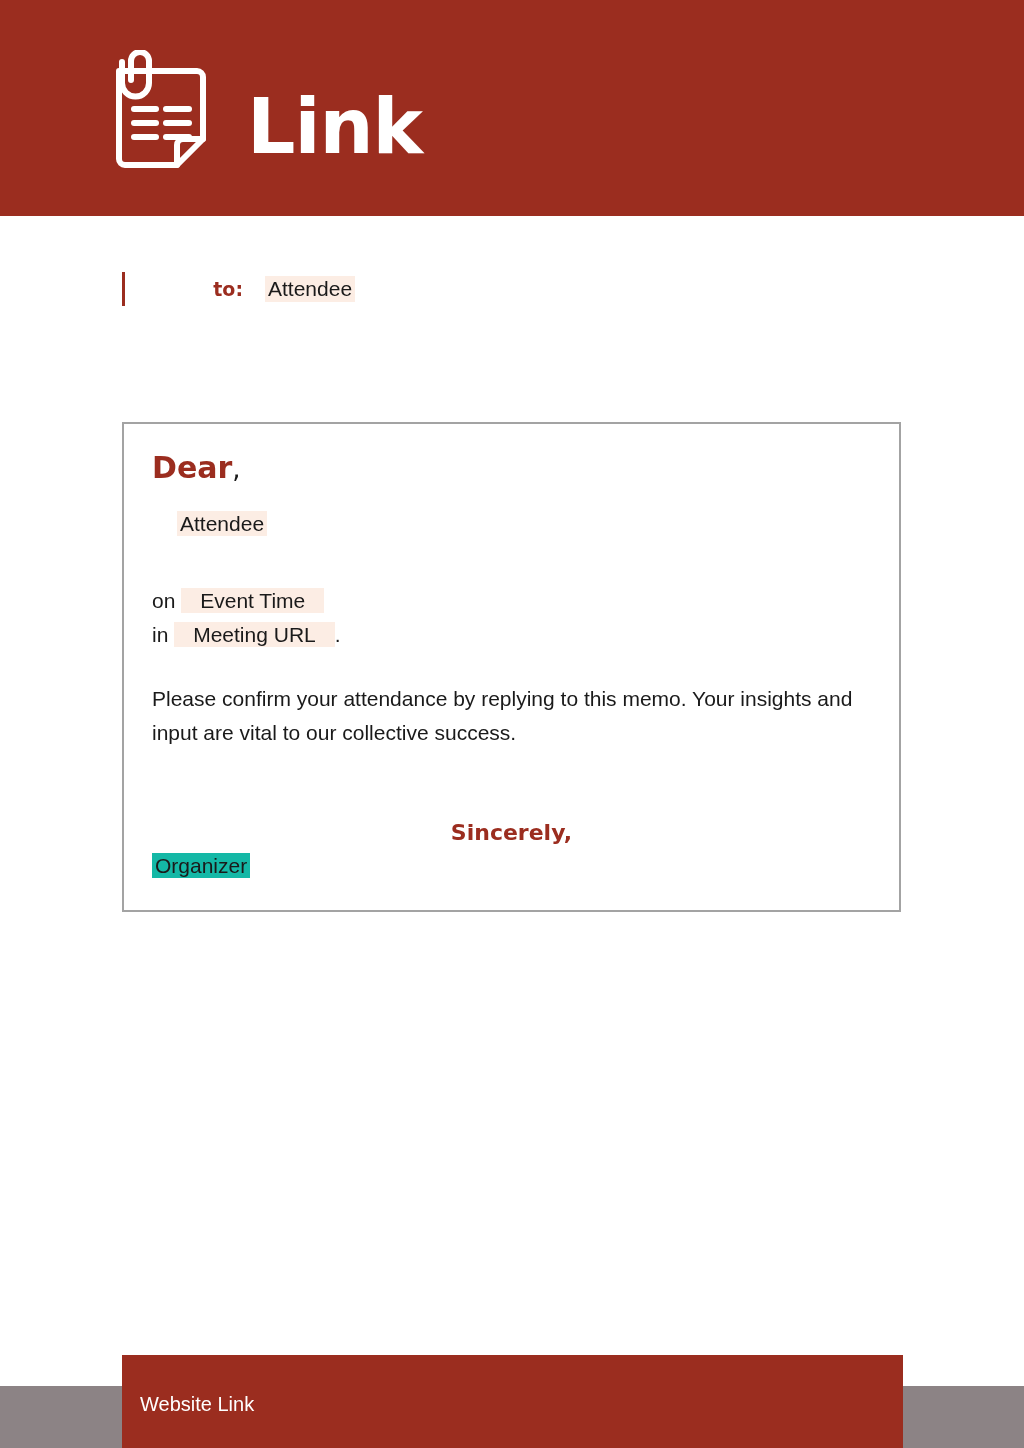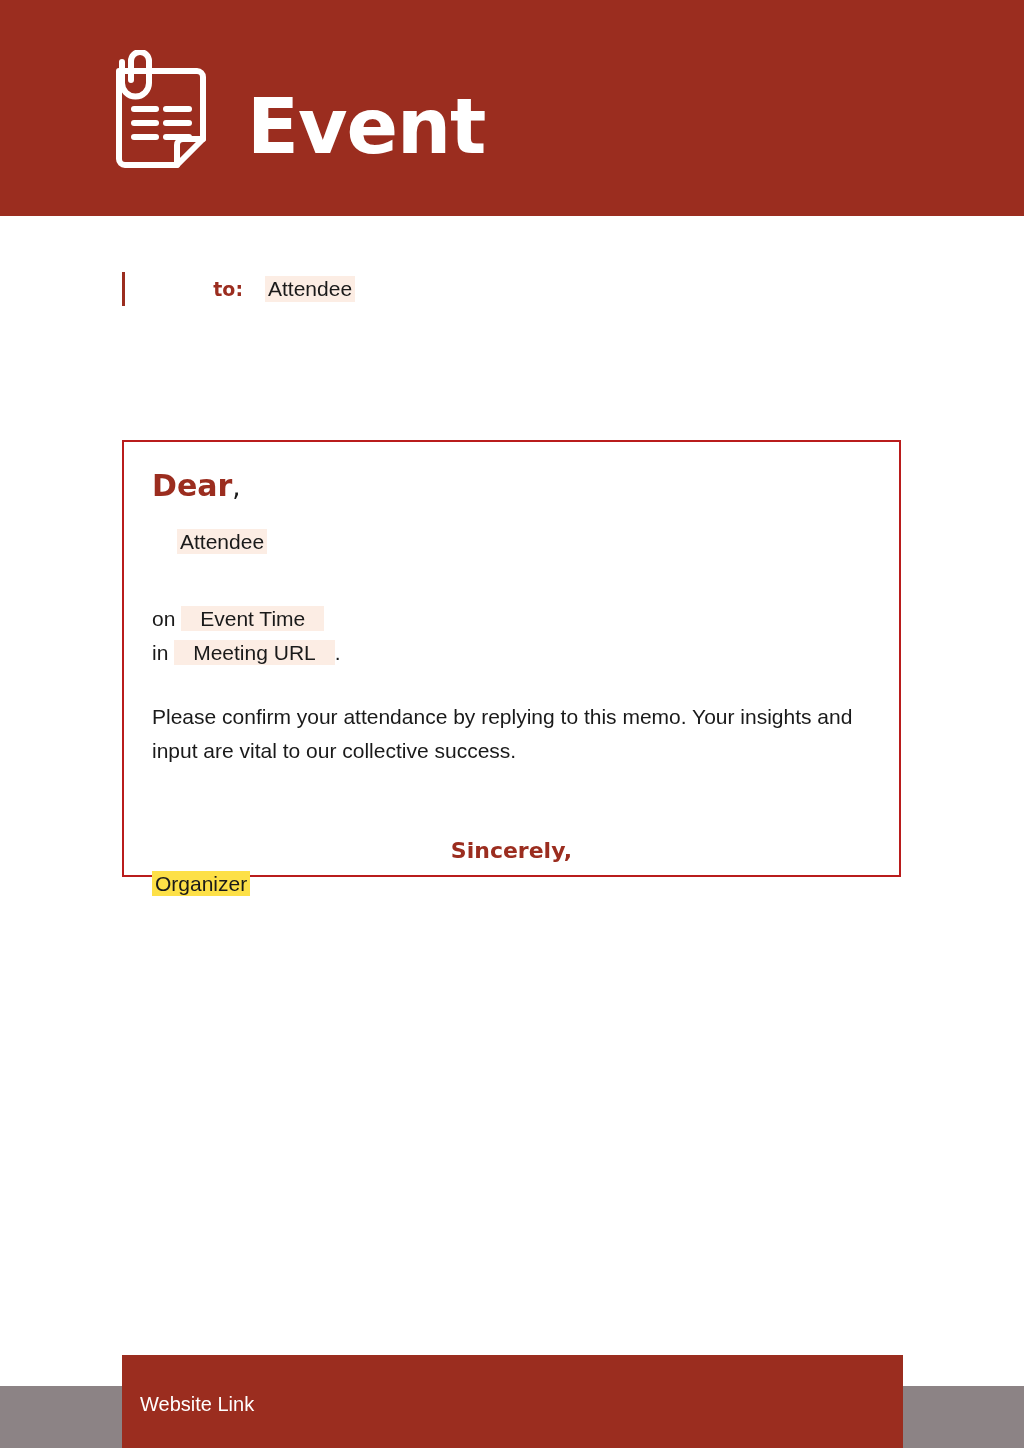--- a/index.html
+++ b/index.html
@@ -77,24 +77,24 @@
     color: #1a1a1a;
     font-size: 21px;
     padding: 1px 3px;
     font-family: "Liberation Sans", sans-serif;
   }
 
   
   .memo-box {
     position: absolute;
     left: 122px;
-    top: 440px;
+    top: 422px;
     width: 779px;
-    height: 437px;
-    border: 2px solid #b91c1c;
+    height: 490px;
+    border: 2px solid #a3a3a3;
     box-sizing: border-box;
   }
   .memo-inner {
     padding: 26px 28px 0 28px;
   }
   .salutation {
     font-size: 30px;
     font-weight: bold;
     color: #9B2D1F;
     font-family: "DejaVu Sans", sans-serif;
@@ -136,21 +136,21 @@
     color: #9B2D1F;
     font-family: "DejaVu Sans", sans-serif;
     text-align: center;
   }
   .signer {
     margin-top: 9px;
     font-size: 21px;
     color: #1a1a1a;
   }
   .signer .hl {
-    background: #fde047;
+    background: #14b8a6;
     padding: 1px 3px;
   }
 
   
   .footer-gray {
     position: absolute;
     left: 0;
     top: 1386px;
     width: 1024px;
     height: 62px;
@@ -188,21 +188,21 @@
       <path d="M18 30 v-19 a9 9 0 0 1 18 0 v22 a13.5 13.5 0 0 1 -27 0 v-21" fill="none" stroke="#ffffff" stroke-width="6" stroke-linecap="round"></path>
 
       <line x1="21" y1="59" x2="43" y2="59" stroke="#ffffff" stroke-width="6" stroke-linecap="round"></line>
       <line x1="21" y1="73" x2="43" y2="73" stroke="#ffffff" stroke-width="6" stroke-linecap="round"></line>
       <line x1="21" y1="87" x2="43" y2="87" stroke="#ffffff" stroke-width="6" stroke-linecap="round"></line>
 
       <line x1="53" y1="59" x2="76" y2="59" stroke="#ffffff" stroke-width="6" stroke-linecap="round"></line>
       <line x1="53" y1="73" x2="76" y2="73" stroke="#ffffff" stroke-width="6" stroke-linecap="round"></line>
       <line x1="53" y1="87" x2="76" y2="87" stroke="#ffffff" stroke-width="6" stroke-linecap="round"></line>
     </svg>
-    <div class="header-title">Event</div>
+    <div class="header-title">Link</div>
   </div>
 </div>
 
 <div class="meta-block">
 
   <div class="meta-row">
     <div class="meta-label">to:</div>
     <div class="meta-value">Attendee</div>
   </div>
 

